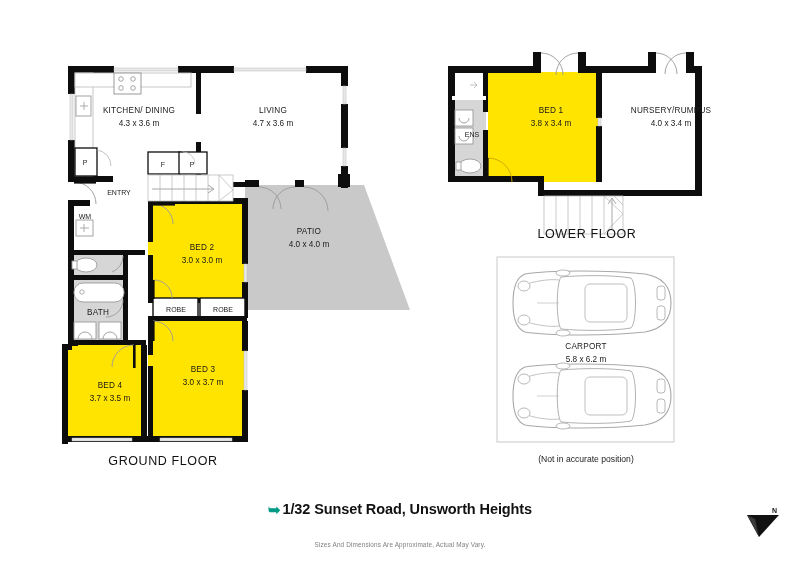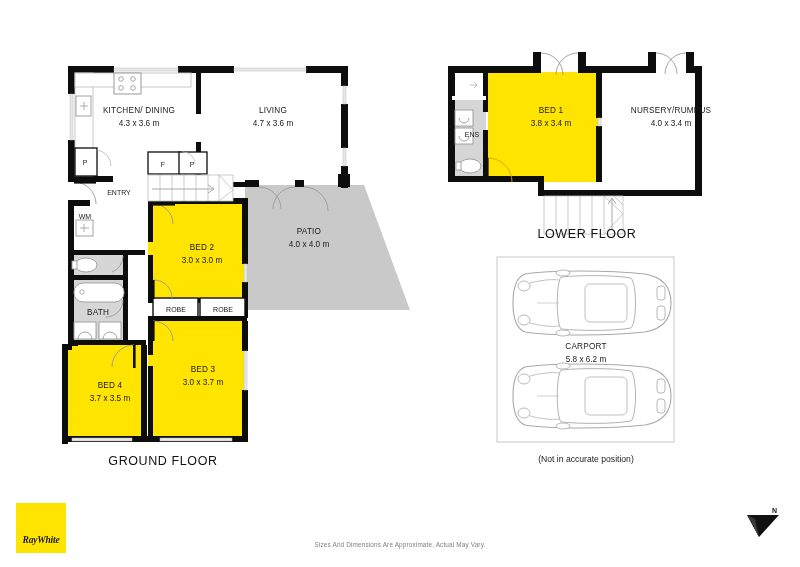--- a/index.html
+++ b/index.html
@@ -411,24 +411,24 @@
       <g transform="translate(513,363)">
         <use href="#car-shape"></use>
       </g>
       <text class="room-label" x="586" y="349">CARPORT</text>
       <text class="room-dim" x="586" y="362">5.8 x 6.2 m</text>
       <text class="carport-note" x="586" y="462">(Not in accurate position)</text>
     </g>
 
   </svg>
 
-  <div class="logo">
-    <div class="logo-text">RayWhite</div>
+
+  <div class="footer-address">
+    <span class="pin">➥</span><span>1/32 Sunset Road, Unsworth Heights</span>
   </div>
-
 
   <div class="footer-disclaimer">Sizes And Dimensions Are Approximate, Actual May Vary.</div>
 
   <div class="north">
     <svg width="44" height="40" viewBox="0 0 44 40">
       <polygon points="2,10 34,10 14,32" fill="#111111"></polygon>
       <polygon points="2,10 14,32 10,14" fill="#3a3a3a"></polygon>
     </svg>
     <div class="north-n">N</div>
   </div>

